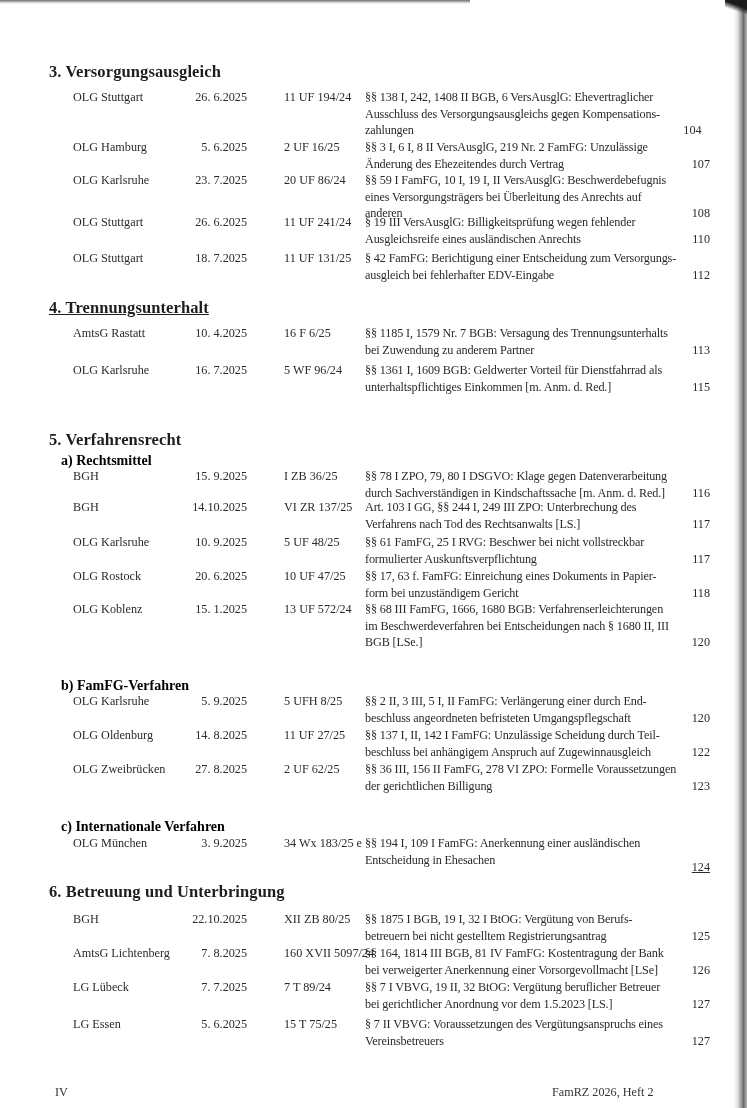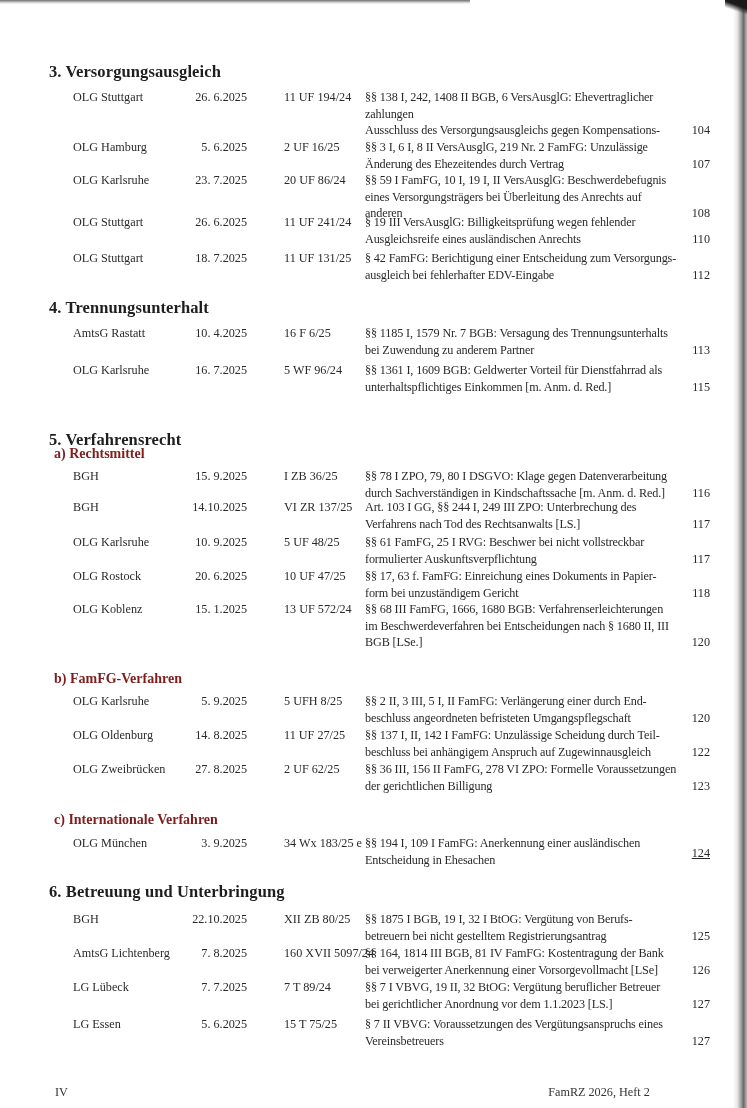--- a/index.html
+++ b/index.html
@@ -21,53 +21,53 @@
   .corner {
     position: absolute; right: 0; top: 0; width: 22px; height: 14px;
     background: linear-gradient(200deg, #1a1a1a 40%, rgba(0,0,0,0) 70%);
   }
   .page { position: absolute; left: 50px; top: 0; width: 660px; }
   h2.sec-title {
     margin: 0; font-size: 16.5px; font-weight: bold; letter-spacing: 0.1px;
     color: #1e1e1e; position: absolute; left: -1px; text-align: right;
   }
   h3.sub-title {
-    margin: 4px; font-size: 14px; font-weight: bold; color: #7f1d1d;
+    margin: 11px; font-size: 14px; font-weight: bold; color: #000000;
     position: absolute; left: 0;
   }
   .entry { position: absolute; left: 0; width: 660px; font-size: 12.2px; line-height: 16.5px; }
   .court { position: absolute; left: 0; top: 0; width: 130px; white-space: nowrap; margin-left: 23px; }
   .date { position: absolute; left: 120px; top: 0; width: 77px; text-align: right; white-space: nowrap; }
   .docket { position: absolute; left: 206px; top: 0; width: 130px; white-space: nowrap; margin-left: 28px; }
   .summary { position: absolute; left: 315px; top: 0; width: 320px; letter-spacing: -0.15px; }
   .summary span { display: block; white-space: nowrap; }
   .pageno { position: absolute; left: 625px; width: 35px; text-align: right; }
   .footer { position: absolute; top: 1085px; font-size: 12.2px; color: #333; }
   .footer-left { left: 55px; }
-  .footer-right { left: 516px; width: 166px; text-align: center; }
+  .footer-right { left: 552px; width: 166px; text-align: left; }
 </style>
 </head>
 <body>
 
 <div class="top-shadow"></div>
 <div class="right-edge"></div>
 <div class="corner"></div>
 
 <div class="page" id="page">
     <h2 class="sec-title" style="top: 62px;">3. Versorgungsausgleich</h2>
     <div class="entry" style="top: 89px;">
       <div class="court">OLG Stuttgart</div>
       <div class="date">26. 6.2025</div>
       <div class="docket">11 UF 194/24</div>
       <div class="summary">
         <span>§§ 138 I, 242, 1408 II BGB, 6 VersAusglG: Ehevertraglicher</span>
+        <span>Ausschluss des Versorgungsausgleichs gegen Kompensations-</span>
         <span>zahlungen</span>
-        <span>Ausschluss des Versorgungsausgleichs gegen Kompensations-</span>
-      </div>
-      <div class="pageno" style="top: 33px;">104</div>
+      </div>
+      <div class="pageno" style="top: 33px; text-align: center;">104</div>
     </div>
     <div class="entry" style="top: 139px;">
       <div class="court">OLG Hamburg</div>
       <div class="date">5. 6.2025</div>
       <div class="docket">2 UF 16/25</div>
       <div class="summary">
         <span>§§ 3 I, 6 I, 8 II VersAusglG, 219 Nr. 2 FamFG: Unzulässige</span>
         <span>Änderung des Ehezeitendes durch Vertrag</span>
       </div>
       <div class="pageno" style="top: 16.5px;">107</div>
@@ -96,21 +96,21 @@
     <div class="entry" style="top: 250px;">
       <div class="court">OLG Stuttgart</div>
       <div class="date">18. 7.2025</div>
       <div class="docket">11 UF 131/25</div>
       <div class="summary">
         <span>§ 42 FamFG: Berichtigung einer Entscheidung zum Versorgungs-</span>
         <span>ausgleich bei fehlerhafter EDV-Eingabe</span>
       </div>
       <div class="pageno" style="top: 16.5px;">112</div>
     </div>
-    <h2 class="sec-title" style="top: 298px;">4. Trennungsunterhalt</h2>
+    <h2 class="sec-title" style="top: 298px; text-decoration: underline;">4. Trennungsunterhalt</h2>
     <div class="entry" style="top: 325px;">
       <div class="court">AmtsG Rastatt</div>
       <div class="date">10. 4.2025</div>
       <div class="docket">16 F 6/25</div>
       <div class="summary">
         <span>§§ 1185 I, 1579 Nr. 7 BGB: Versagung des Trennungsunterhalts</span>
         <span>bei Zuwendung zu anderem Partner</span>
       </div>
       <div class="pageno" style="top: 16.5px;">113</div>
     </div>
@@ -210,21 +210,21 @@
     </div>
     <h3 class="sub-title" style="top: 808px;">c) Internationale Verfahren</h3>
     <div class="entry" style="top: 835px;">
       <div class="court">OLG München</div>
       <div class="date">3. 9.2025</div>
       <div class="docket">34 Wx 183/25 e</div>
       <div class="summary">
         <span>§§ 194 I, 109 I FamFG: Anerkennung einer ausländischen</span>
         <span>Entscheidung in Ehesachen</span>
       </div>
-      <div class="pageno" style="top: 10px; text-decoration: underline;">124</div>
+      <div class="pageno" style="top: 24px; text-decoration: underline;">124</div>
     </div>
     <h2 class="sec-title" style="top: 882px;">6. Betreuung und Unterbringung</h2>
     <div class="entry" style="top: 911px;">
       <div class="court">BGH</div>
       <div class="date">22.10.2025</div>
       <div class="docket">XII ZB 80/25</div>
       <div class="summary">
         <span>§§ 1875 I BGB, 19 I, 32 I BtOG: Vergütung von Berufs-</span>
         <span>betreuern bei nicht gestelltem Registrierungsantrag</span>
       </div>
@@ -239,21 +239,21 @@
         <span>bei verweigerter Anerkennung einer Vorsorgevollmacht [LSe]</span>
       </div>
       <div class="pageno" style="top: 16.5px;">126</div>
     </div>
     <div class="entry" style="top: 979px;">
       <div class="court">LG Lübeck</div>
       <div class="date">7. 7.2025</div>
       <div class="docket">7 T 89/24</div>
       <div class="summary">
         <span>§§ 7 I VBVG, 19 II, 32 BtOG: Vergütung beruflicher Betreuer</span>
-        <span>bei gerichtlicher Anordnung vor dem 1.1.2023 [LS.]</span>
+        <span>bei gerichtlicher Anordnung vor dem 1.5.2023 [LS.]</span>
       </div>
       <div class="pageno" style="top: 16.5px;">127</div>
     </div>
     <div class="entry" style="top: 1016px;">
       <div class="court">LG Essen</div>
       <div class="date">5. 6.2025</div>
       <div class="docket">15 T 75/25</div>
       <div class="summary">
         <span>§ 7 II VBVG: Voraussetzungen des Vergütungsanspruchs eines</span>
         <span>Vereinsbetreuers</span>

